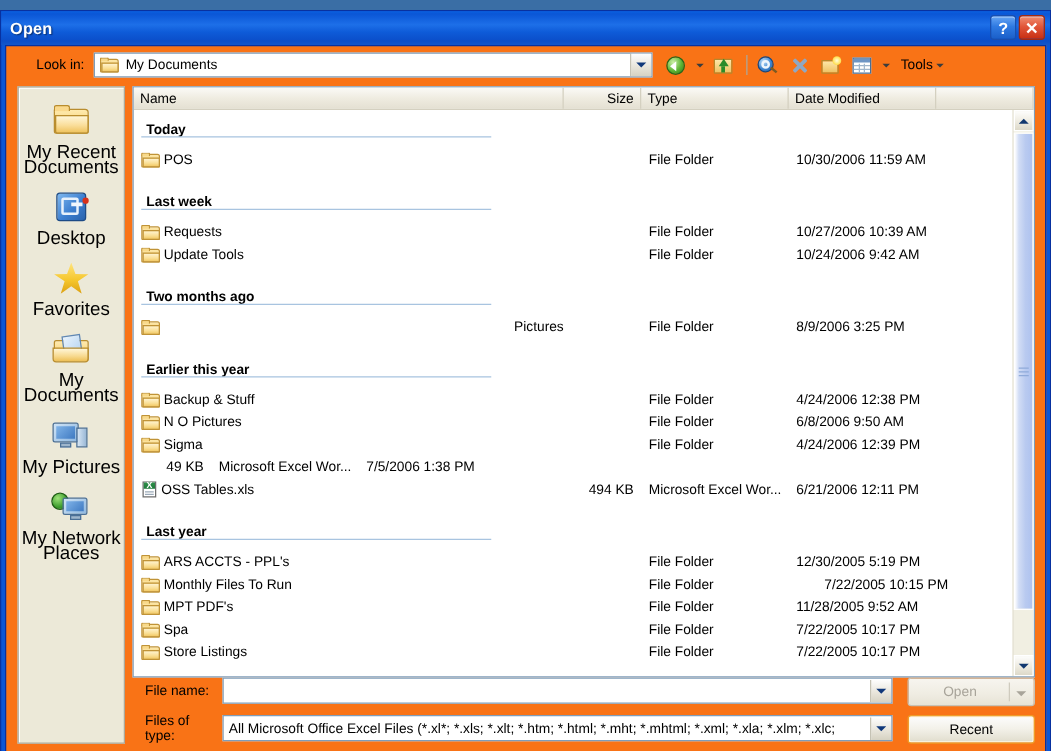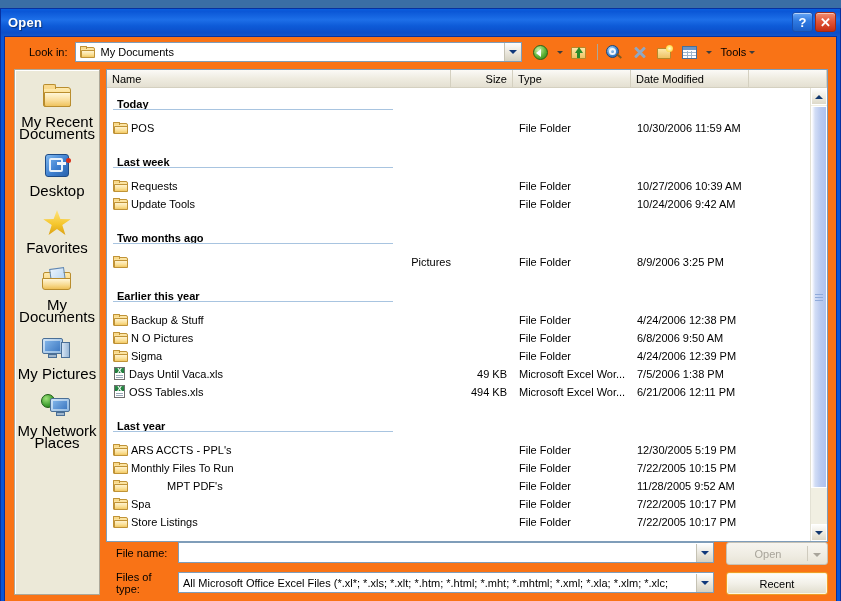--- a/index.html
+++ b/index.html
@@ -957,43 +957,33 @@
                   <span class="tab"></span>
                   <span class="front"></span>
                 </span>
                 <span class="nm">Sigma</span>
               </div>
               <div class="cell-size" style="width: 62px;"></div>
               <div class="cell-type" style="width: 118px;">File Folder</div>
               <div class="cell-date" style="width: 150px;">4/24/2006 12:39 PM</div>
             </div>
             <div class="row">
+              <div class="cell-size" style="width: 62px;">49 KB</div>
+              <div class="cell-type" style="width: 118px;">Microsoft Excel Wor...</div>
+              <div class="cell-date" style="width: 150px;">7/5/2006 1:38 PM</div>
+            </div>
+            <div class="row">
               <div class="cell-name" style="width: 344px;">
                 <span class="xls-ico">
                   <span class="page"></span>
                   <span class="ln" style="top:8px"></span>
                   <span class="ln" style="top:10px"></span>
                   <span class="band"></span>
                   <span class="xx">X</span>
                 </span>
-                <span class="nm">Days Until Vaca.xls</span>
-              </div>
-              <div class="cell-size" style="width: 62px;">49 KB</div>
-              <div class="cell-type" style="width: 118px;">Microsoft Excel Wor...</div>
-              <div class="cell-date" style="width: 150px;">7/5/2006 1:38 PM</div>
-            </div>
-            <div class="row">
-              <div class="cell-name" style="width: 344px;">
-                <span class="xls-ico">
-                  <span class="page"></span>
-                  <span class="ln" style="top:8px"></span>
-                  <span class="ln" style="top:10px"></span>
-                  <span class="band"></span>
-                  <span class="xx">X</span>
-                </span>
                 <span class="nm">OSS Tables.xls</span>
               </div>
               <div class="cell-size" style="width: 62px;">494 KB</div>
               <div class="cell-type" style="width: 118px;">Microsoft Excel Wor...</div>
               <div class="cell-date" style="width: 150px;">6/21/2006 12:11 PM</div>
             </div>
             <div class="group-gap"></div>
             <div class="grouphdr">
               <span>Last year</span>
               <span class="rule"></span>
@@ -1016,24 +1006,24 @@
               <div class="cell-name" style="width: 344px;">
                 <span class="folder-ico">
                   <span class="back"></span>
                   <span class="tab"></span>
                   <span class="front"></span>
                 </span>
                 <span class="nm">Monthly Files To Run</span>
               </div>
               <div class="cell-size" style="width: 62px;"></div>
               <div class="cell-type" style="width: 118px;">File Folder</div>
-              <div class="cell-date" style="width: 150px;">7/22/2005 10:15 PM</div>
-            </div>
-            <div class="row">
-              <div class="cell-name" style="width: 344px; gap: 36px;">
+              <div class="cell-date" style="width: 150px; text-align: center;">7/22/2005 10:15 PM</div>
+            </div>
+            <div class="row">
+              <div class="cell-name" style="width: 344px;">
                 <span class="folder-ico">
                   <span class="back"></span>
                   <span class="tab"></span>
                   <span class="front"></span>
                 </span>
                 <span class="nm">MPT PDF's</span>
               </div>
               <div class="cell-size" style="width: 62px;"></div>
               <div class="cell-type" style="width: 118px;">File Folder</div>
               <div class="cell-date" style="width: 150px;">11/28/2005 9:52 AM</div>

